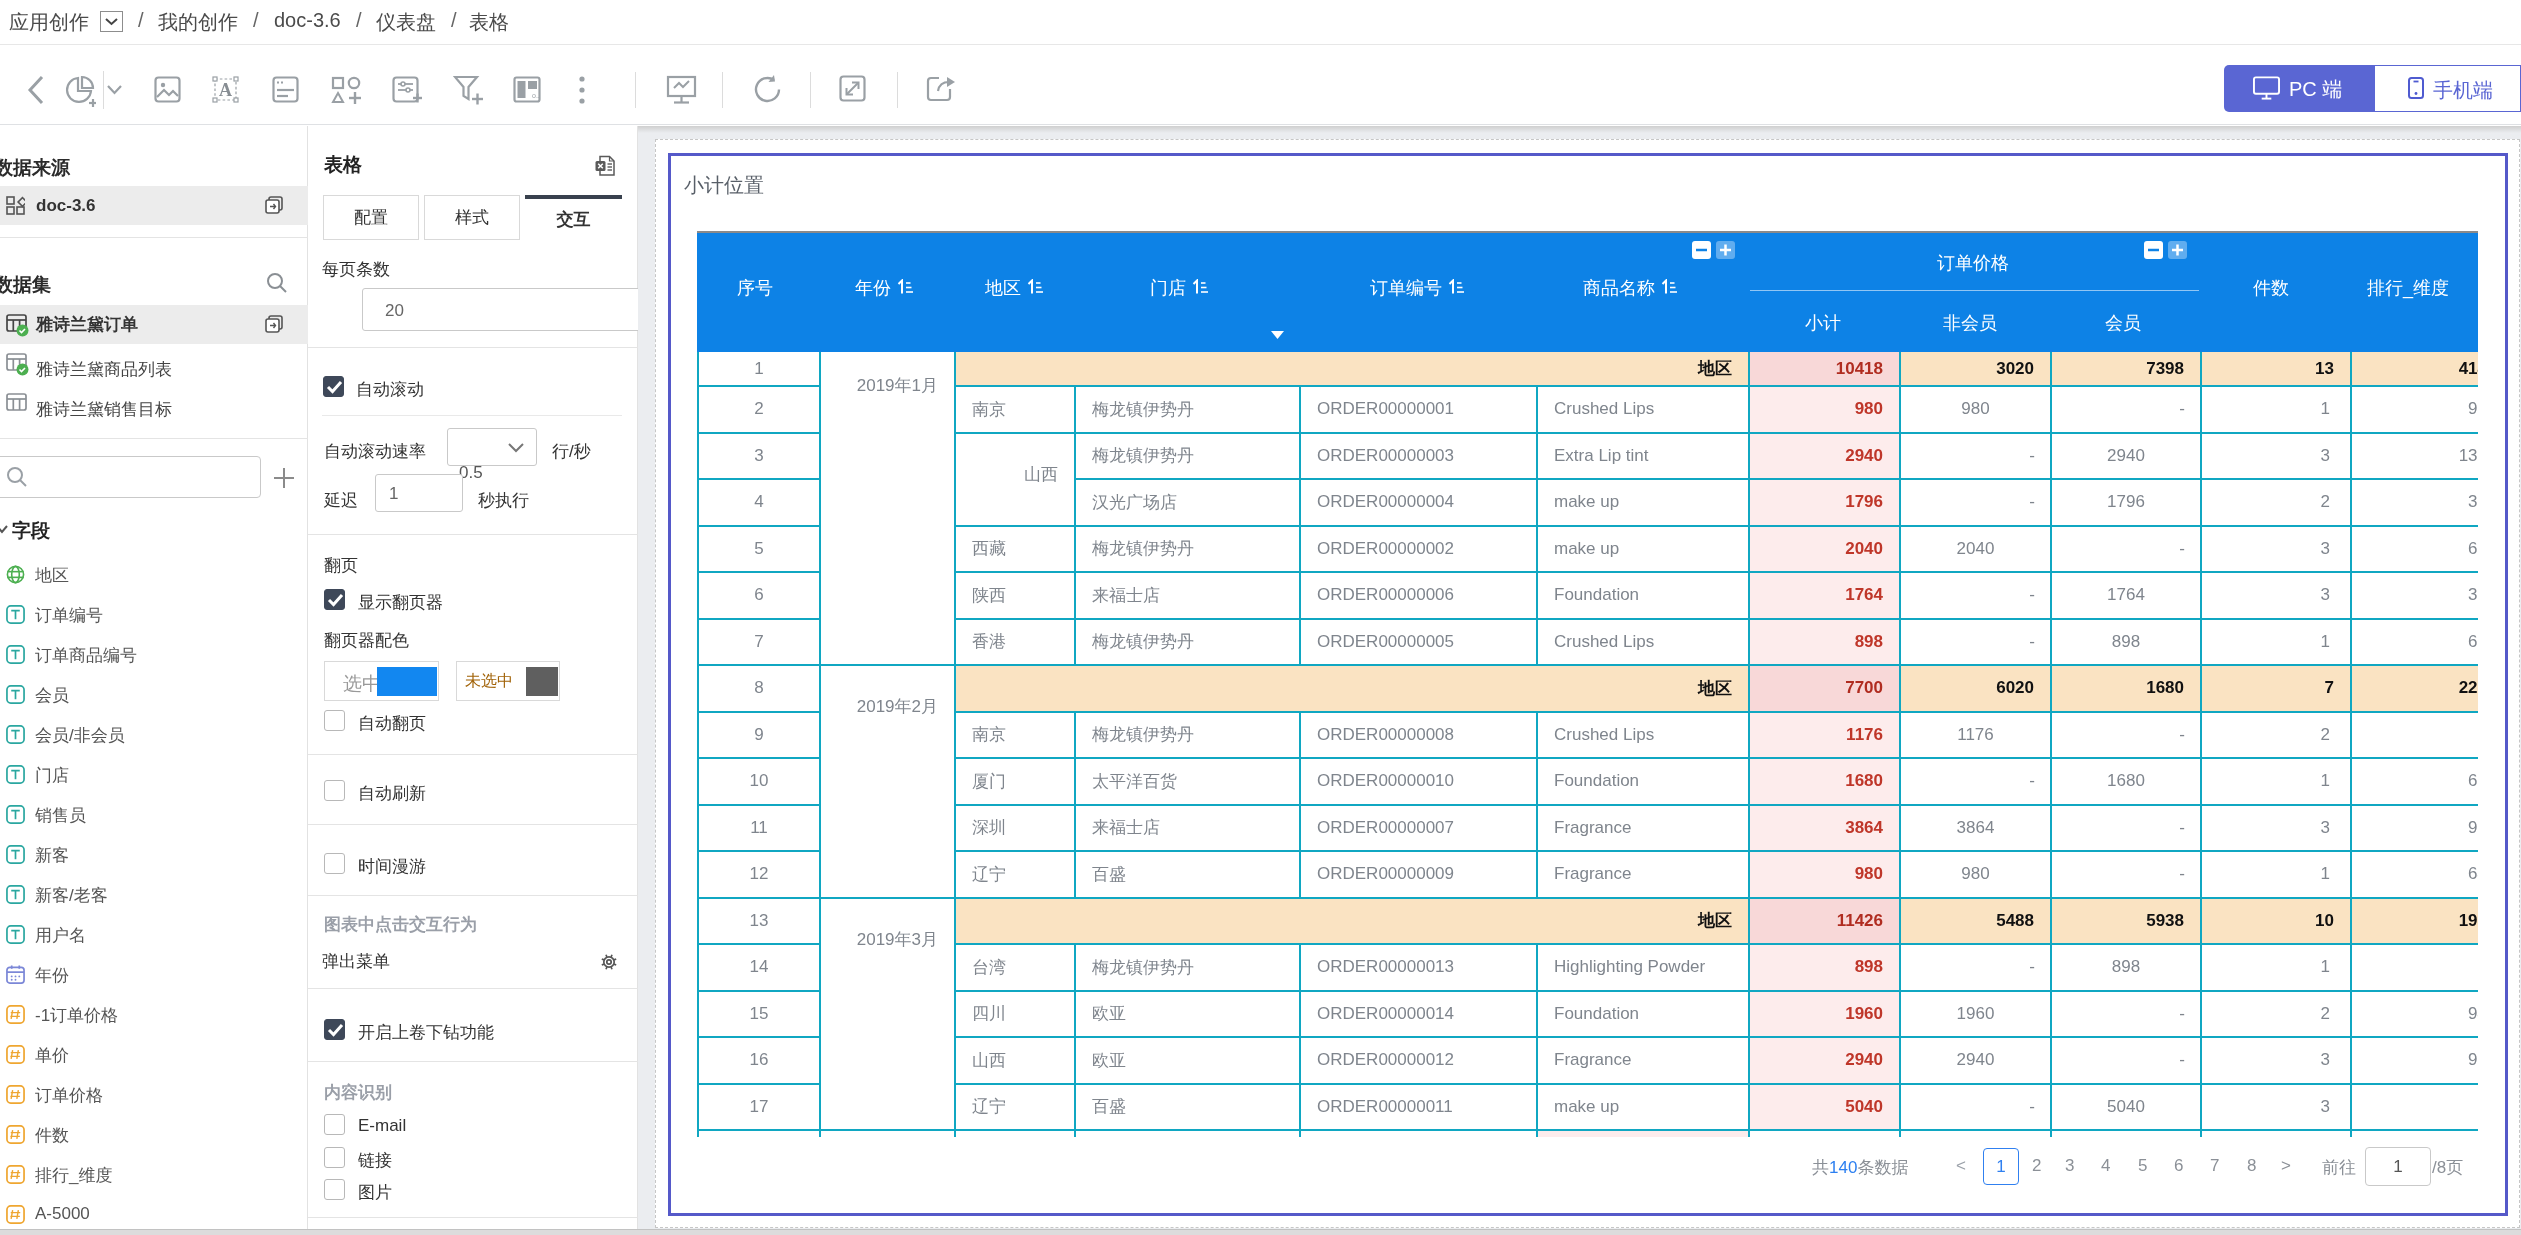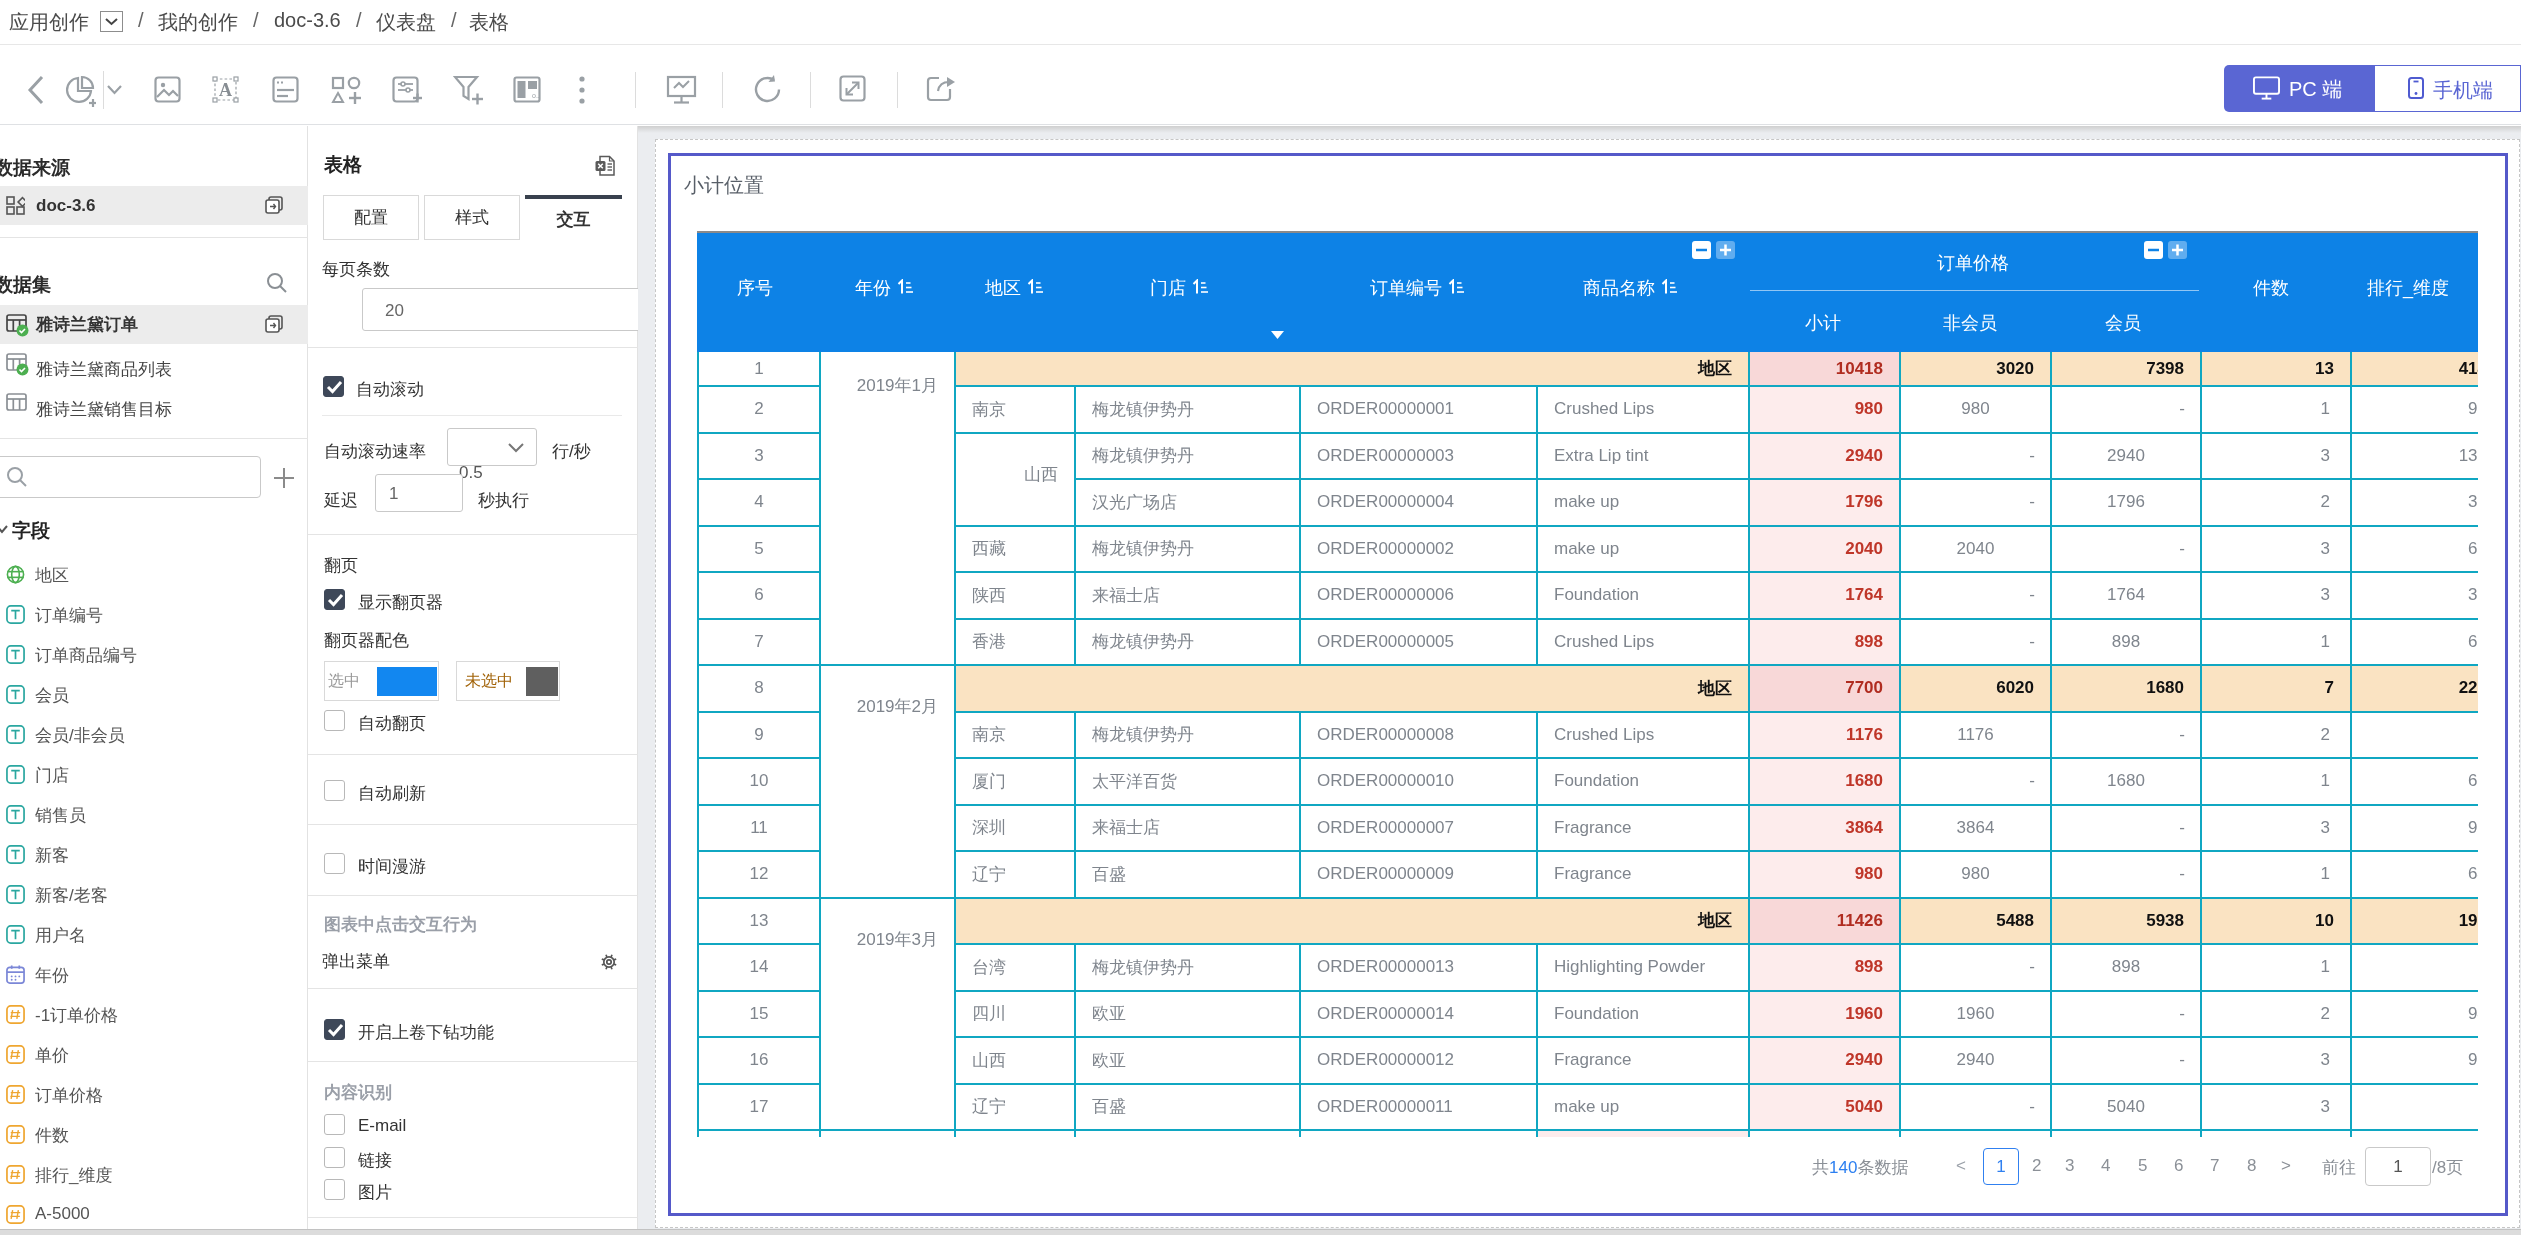--- a/index.html
+++ b/index.html
@@ -399,21 +399,21 @@
 
 <div class="abs plabel" style="left:324px; top:554px;">翻页</div>
 <div class="abs cb on" style="left:324px; top:589px;">
     <svg width="17" height="15" viewBox="0 0 17 15">
       <path d="M2 7 l4.5 4.5 L15 2" stroke="#fff" stroke-width="3" fill="none"></path>
     </svg>
   </div>
 <div class="abs plabel" style="left:358px; top:591px;">显示翻页器</div>
 <div class="abs plabel" style="left:324px; top:629px;">翻页器配色</div>
 <div class="abs" style="left:324px; top:661px; width:115px; height:40px; border:1px solid #d9d9d9;">
-  <div class="abs" style="left:3px; top:9px; font-size:16px; color:#999;">选中</div>
+  <div class="abs" style="left:18px; top:9px; font-size:19px; color:#999;">选中</div>
   <div class="abs" style="left:52px; top:5px; width:60px; height:29px; background:#1287f0;"></div>
 </div>
 <div class="abs" style="left:456px; top:661px; width:104px; height:40px; border:1px solid #d9d9d9;">
   <div class="abs" style="left:8px; top:9px; font-size:16px; color:#a16207;">未选中</div>
   <div class="abs" style="left:69px; top:5px; width:32px; height:29px; background:#5f5f5f;"></div>
 </div>
 <div class="abs cb" style="left:324px; top:710px;"></div>
 <div class="abs plabel" style="left:358px; top:712px;">自动翻页</div>
 <div class="abs sep" style="left:308px; top:754px; width:330px;"></div>
 <div class="abs cb" style="left:324px; top:780px;"></div>

